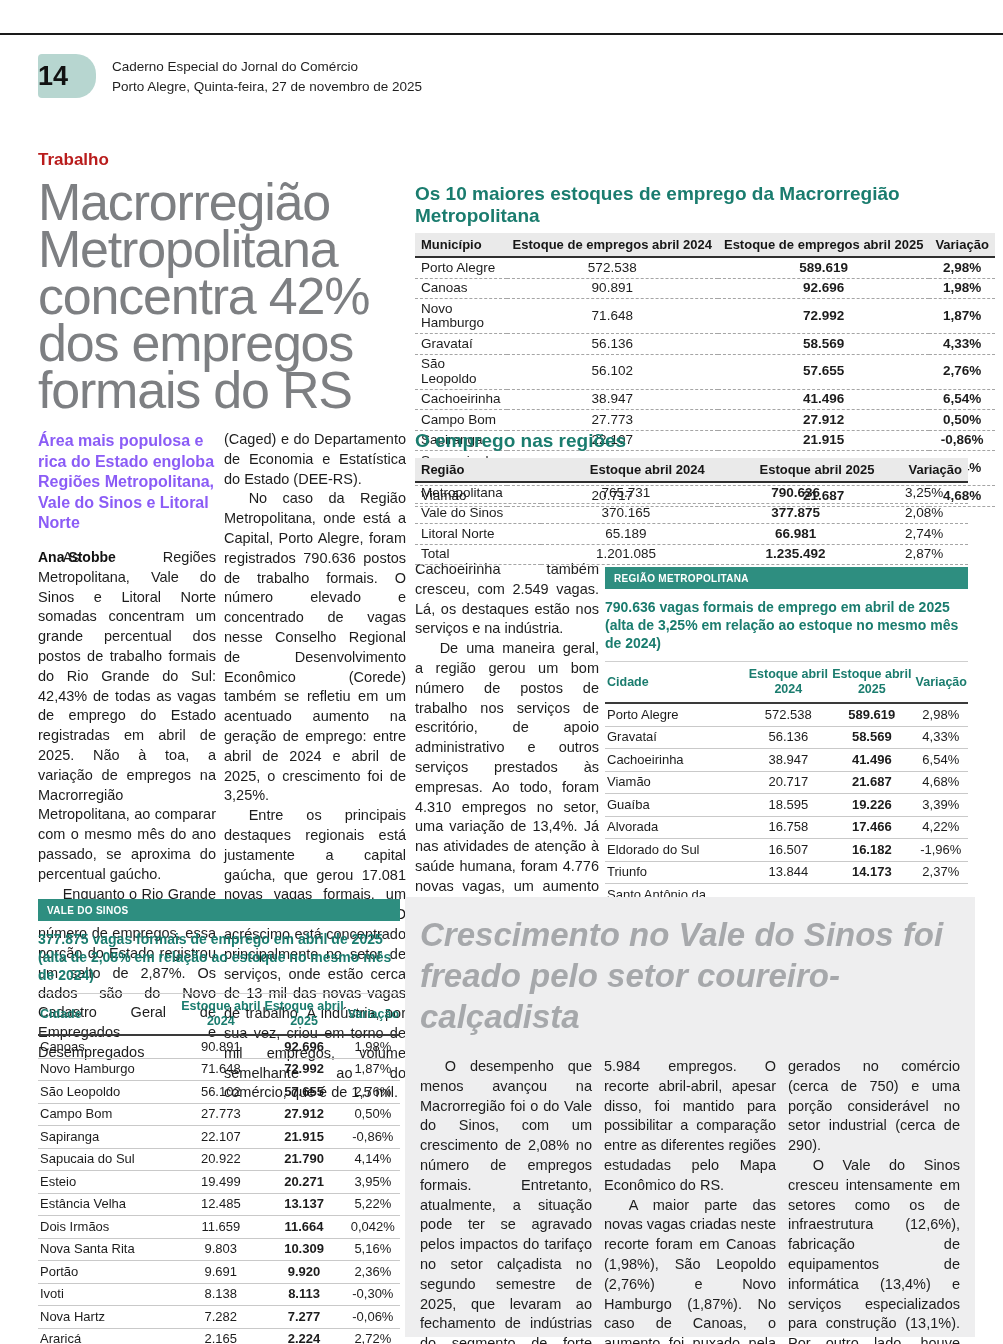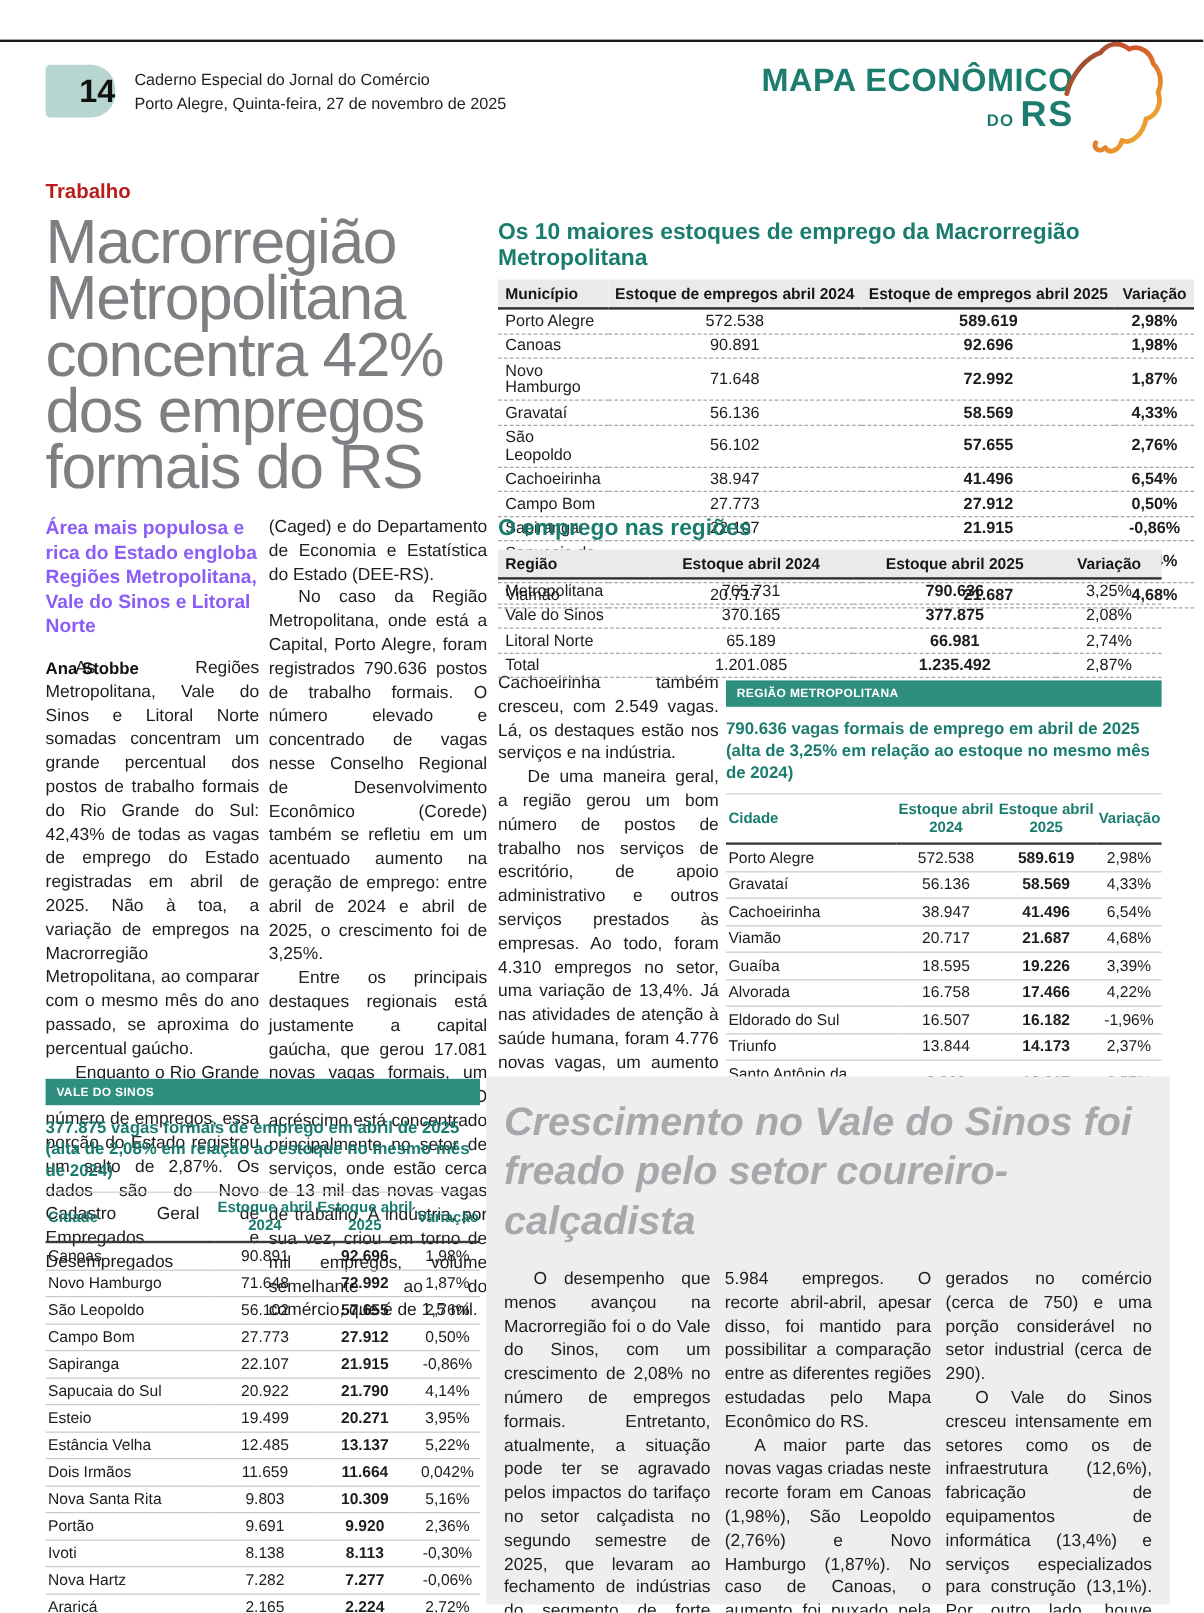--- a/index.html
+++ b/index.html
@@ -3,21 +3,21 @@
 <meta charset="utf-8">
 <style>
   * { box-sizing: border-box; margin: 0; padding: 0; }
   body { background: #ffffff; font-family: "Liberation Sans", sans-serif; color: #1c1c1c; }
   .page { position: relative; width: 1003px; height: 1344px; background: #fff; overflow: hidden; }
 
   .top-rule { position: absolute; left: 0; top: 33px; width: 1003px; height: 2px; background: #1a1a1a; }
 
   
   .page-badge { position: absolute; left: 38px; top: 54px; width: 58px; height: 44px;
-    background: #b7d6d0; border-radius: 4px 20px 20px 4px; display: flex; align-items: center; justify-content: flex-end;
+    background: #b7d6d0; border-radius: 4px 20px 20px 4px; display: flex; align-items: center; justify-content: flex-start;
     font-size: 27px; font-weight: bold; color: #111; }
   .pub-info { position: absolute; left: 112px; top: 57px; font-size: 13.5px; line-height: 1.5; color: #1f1f1f; }
 
   .logo { position: absolute; right: 30px; top: 38px; display: flex; align-items: flex-start; }
   .logo-text { text-align: right; padding-top: 14px; }
   .logo-line1 { font-size: 27px; font-weight: bold; color: #1c7c6e; letter-spacing: .5px; white-space: nowrap; }
   .logo-line2 { display: flex; justify-content: flex-end; align-items: baseline; gap: 5px; margin-top: -4px; }
   .logo-do { font-size: 14px; font-weight: bold; color: #1c7c6e; letter-spacing: 1px; }
   .logo-rs { font-size: 30px; font-weight: bold; color: #1c7c6e; letter-spacing: 1.5px; }
   .rs-map { margin-left: -14px; margin-top: -6px; }
@@ -37,21 +37,21 @@
   .col2 { left: 224px; top: 430px; width: 182px; }
   .col3 { left: 415px; top: 560px; width: 184px; }
 
   
   .tablewrap { position: absolute; }
   .tw-top { left: 415px; top: 183px; width: 553px; }
   .tw-reg { left: 415px; top: 430px; width: 553px; }
   .table-title { font-size: 19px; font-weight: bold; color: #1a7c6e; margin-bottom: 6px; }
   table.news { width: 100%; border-collapse: collapse; }
   table.news th { background: #eaeaea; font-size: 13px; font-weight: bold; color: #161616;
-    padding: 4px 6px; white-space: nowrap; text-align: center; border-bottom: 2px solid #2f2f2f; }
+    padding: 4px 6px; white-space: nowrap; text-align: right; border-bottom: 2px solid #2f2f2f; }
   table.news th:first-child { text-align: left; }
   table.news td { font-size: 13.5px; padding: 2.5px 6px; line-height: 14.5px;
     border-bottom: 1px dashed #a5a5a5; text-align: center; }
   table.news td:first-child { text-align: left; }
   table.news td:nth-child(3) { font-weight: bold; }
   table.t-top td:nth-child(4) { font-weight: bold; }
   .tw-reg th:first-child { text-align: center; }
 
   
   .box { position: absolute; }
@@ -88,40 +88,20 @@
   <div class="top-rule"></div>
 
   <div class="page-badge">
     <span>14</span>
   </div>
   <div class="pub-info">
     <div>Caderno Especial do Jornal do Comércio</div>
     <div>Porto Alegre, Quinta-feira, 27 de novembro de 2025</div>
   </div>
 
-  <div class="logo">
-    <div class="logo-text">
-      <div class="logo-line1">MAPA ECONÔMICO</div>
-      <div class="logo-line2">
-        <span class="logo-do">DO</span>
-        <span class="logo-rs">RS</span>
-      </div>
-    </div>
-    <svg class="rs-map" width="92" height="100" viewBox="0 0 92 100">
-      <defs>
-        <linearGradient id="rsgrad" x1="0" y1="0" x2="1" y2="1">
-          <stop offset="0" stop-color="#6f4a3a"></stop>
-          <stop offset="0.35" stop-color="#d0542b"></stop>
-          <stop offset="0.7" stop-color="#e8892d"></stop>
-          <stop offset="1" stop-color="#f2cf3a"></stop>
-        </linearGradient>
-      </defs>
-      <path d="M8,46 C12,30 24,16 36,12 C42,4 52,2 60,9 C68,5 78,11 80,21 C86,27 88,37 84,45 C88,55 82,65 74,67 C72,79 62,89 54,85 C52,93 44,97 40,91 C36,95 30,93 32,87" fill="none" stroke="url(#rsgrad)" stroke-width="4" stroke-linecap="round" stroke-linejoin="round"></path>
-    </svg>
-  </div>
 
   <section class="lead">
     <div class="kicker">Trabalho</div>
     <h1 class="headline">Macrorregião Metropolitana concentra 42% dos empregos formais do RS</h1>
     <div class="subtitle">Área mais populosa e rica do Estado engloba Regiões Metropolitana, Vale do Sinos e Litoral Norte</div>
     <div class="byline">Ana Stobbe</div>
   </section>
 
   <div class="textcol col1">
       <p>As Regiões Metropolitana, Vale do Sinos e Litoral Norte somadas concentram um grande percentual dos postos de trabalho formais do Rio Grande do Sul: 42,43% de todas as vagas de emprego do Estado registradas em abril de 2025. Não à toa, a variação de empregos na Macrorregião Metropolitana, ao comparar com o mesmo mês do ano passado, se aproxima do percentual gaúcho.</p>

